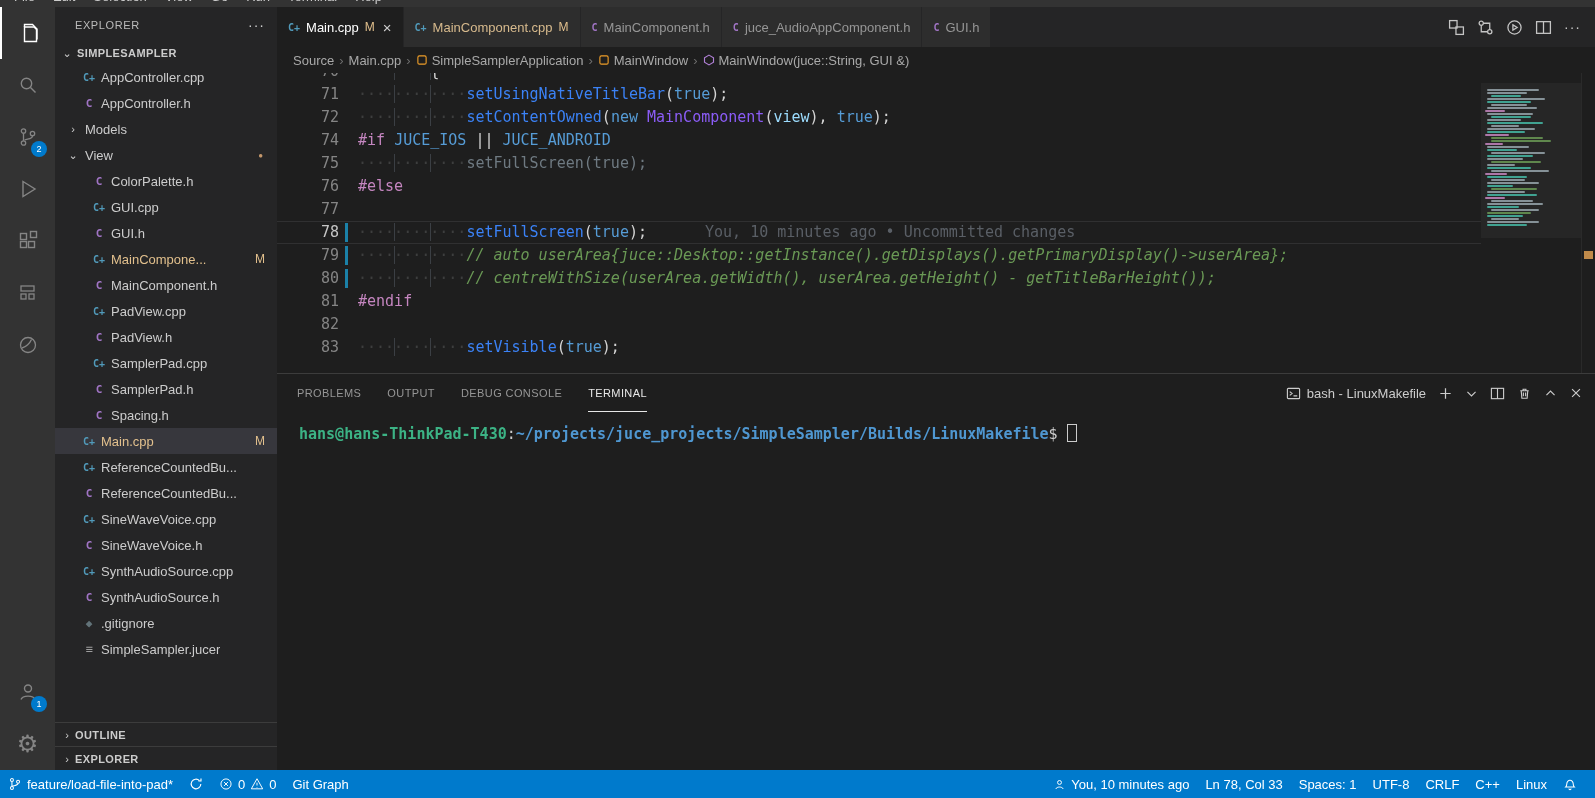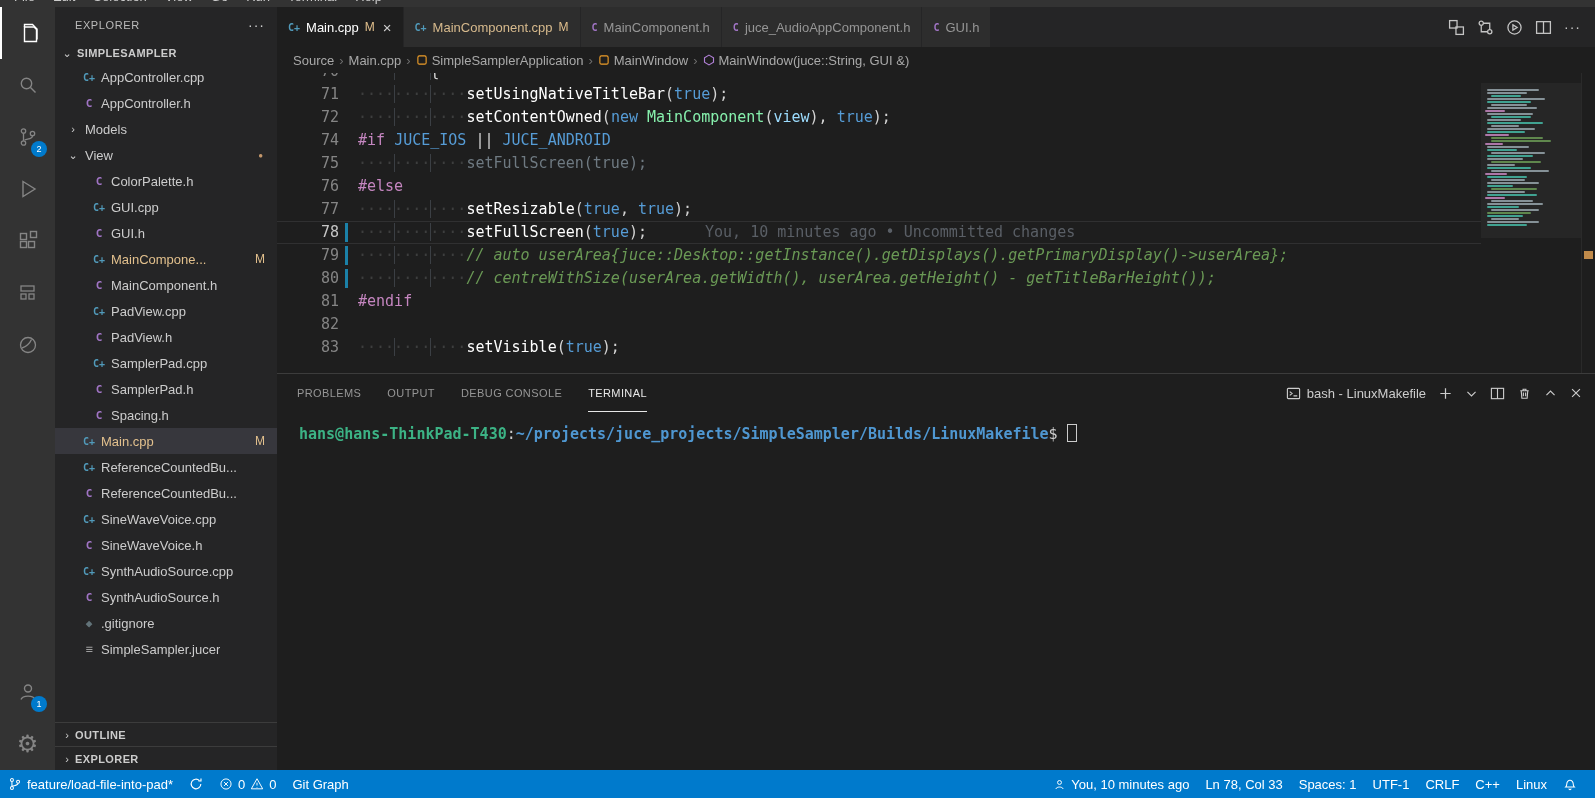--- a/index.html
+++ b/index.html
@@ -78,24 +78,24 @@
   .code { flex:1; overflow:hidden; margin-top:-13px; font-family:"DejaVu Sans Mono", monospace; font-size:15px; line-height:23px; }
   .cline { display:flex; height:23px; white-space:pre; position:relative; }
   .cline .ln { width:62px; flex:none; text-align:right; color:#858585; position:relative; }
   .cline.current .ln { color:#c6c6c6; }
   .cline .content { padding-left:19px; color:#d4d4d4; }
   .cline.current { box-shadow: inset 0 1px 0 0 #303031, inset 0 -1px 0 0 #303031; }
   .cline.gmod .ln::after { content:''; position:absolute; right:-9px; top:2px; bottom:2px; width:3px; background:#1b81a8; }
   .tk-ws { color:rgba(226,228,230,0.16);
     background-image:linear-gradient(#3b3f44,#3b3f44),linear-gradient(#3b3f44,#3b3f44);
     background-size:1px 100%,1px 100%; background-position:calc(4ch) 0, calc(8ch) 0; background-repeat:no-repeat; }
-  .tk-fn { color:#ffffff; }
+  .tk-fn { color:#3b82f6; }
   .tk-kw { color:#569cd6; }
   .tk-pp { color:#c586c0; }
-  .tk-cls { color:#86efac; }
+  .tk-cls { color:#8b5cf6; }
   .tk-var { color:#9cdcfe; }
   .tk-pn { color:#d4d4d4; }
   .tk-op { color:#d4d4d4; }
   .tk-cm { color:#6a9955; font-style:italic; }
   .tk-dim { color:#6f7a82; }
   .blame { color:#5a5f66; margin-left:58px; }
 
   
   .minimap { width:100px; flex:none; padding-top:16px; position:relative; }
   .mm-slider { position:absolute; left:0; right:0; top:10px; height:155px; background:rgba(121,121,121,0.10); }
@@ -457,21 +457,21 @@
         </div>
 
       <div class="code-wrap">
         <div class="code" id="code-lines">
             <div class="cline"><span class="ln">70</span><span class="content"><span class="tk-ws">········</span><span class="tk-pn">{</span></span></div>
             <div class="cline"><span class="ln">71</span><span class="content"><span class="tk-ws">············</span><span class="tk-fn">setUsingNativeTitleBar</span><span class="tk-pn">(</span><span class="tk-kw">true</span><span class="tk-pn">);</span></span></div>
             <div class="cline"><span class="ln">72</span><span class="content"><span class="tk-ws">············</span><span class="tk-fn">setContentOwned</span><span class="tk-pn">(</span><span class="tk-kw">new</span><span class="tk-pn"> </span><span class="tk-cls">MainComponent</span><span class="tk-pn">(</span><span class="tk-var">view</span><span class="tk-pn">), </span><span class="tk-kw">true</span><span class="tk-pn">);</span></span></div>
             <div class="cline"><span class="ln">74</span><span class="content"><span class="tk-pp">#if</span><span class="tk-pn"> </span><span class="tk-kw">JUCE_IOS</span><span class="tk-pn"> </span><span class="tk-op">||</span><span class="tk-pn"> </span><span class="tk-kw">JUCE_ANDROID</span></span></div>
             <div class="cline"><span class="ln">75</span><span class="content"><span class="tk-ws">············</span><span class="tk-dim">setFullScreen(true);</span></span></div>
             <div class="cline"><span class="ln">76</span><span class="content"><span class="tk-pp">#else</span></span></div>
-            <div class="cline"><span class="ln">77</span><span class="content"><span class="tk-ws">············</span><span class="tk-fn">setResizable</span><span class="tk-pn">(</span><span class="tk-kw">true</span><span class="tk-pn">, </span><span class="tk-kw">true</span><span class="tk-pn">);</span></span></div>
+            <div class="cline"><span class="ln">77</span></div>
             <div class="cline current gmod"><span class="ln">78</span><span class="content"><span class="tk-ws">············</span><span class="tk-fn">setFullScreen</span><span class="tk-pn">(</span><span class="tk-kw">true</span><span class="tk-pn">);</span><span class="blame">You, 10 minutes ago • Uncommitted changes</span></span></div>
             <div class="cline gmod"><span class="ln">79</span><span class="content"><span class="tk-ws">············</span><span class="tk-cm">// auto userArea{juce::Desktop::getInstance().getDisplays().getPrimaryDisplay()-&gt;userArea};</span></span></div>
             <div class="cline gmod"><span class="ln">80</span><span class="content"><span class="tk-ws">············</span><span class="tk-cm">// centreWithSize(userArea.getWidth(), userArea.getHeight() - getTitleBarHeight());</span></span></div>
             <div class="cline"><span class="ln">81</span><span class="content"><span class="tk-pp">#endif</span></span></div>
             <div class="cline"><span class="ln">82</span><span class="content"></span></div>
             <div class="cline"><span class="ln">83</span><span class="content"><span class="tk-ws">············</span><span class="tk-fn">setVisible</span><span class="tk-pn">(</span><span class="tk-kw">true</span><span class="tk-pn">);</span></span></div>
           </div>
         <div class="minimap">
           <div class="mm-slider"></div>
           <div id="minimap-rows">
@@ -622,21 +622,21 @@
     <div class="sb-right">
       <span class="s-item">
         <svg width="13" height="13" viewBox="0 0 16 16" fill="none" stroke-width="1.2">
           <circle cx="8" cy="5.5" r="2.4"></circle>
             <path d="M3.5 13.5c1-3.2 8-3.2 9 0"></path>
         </svg>
         <span>You, 10 minutes ago</span>
       </span>
       <span class="s-item">Ln 78, Col 33</span>
       <span class="s-item">Spaces: 1</span>
-      <span class="s-item">UTF-1</span>
+      <span class="s-item">UTF-8</span>
       <span class="s-item">CRLF</span>
       <span class="s-item">C++</span>
       <span class="s-item">Linux</span>
       <span class="s-item">
         <svg width="14" height="14" viewBox="0 0 16 16" fill="none" stroke-width="1.2">
           <path d="M3 11.5h10c-1-1-1.4-1.8-1.4-4A3.6 3.6 0 0 0 8 3.8a3.6 3.6 0 0 0-3.6 3.7c0 2.2-.4 3-1.4 4z"></path>
           <path d="M6.8 13.2a1.2 1.2 0 0 0 2.4 0"></path>
         </svg>
       </span>
     </div>

